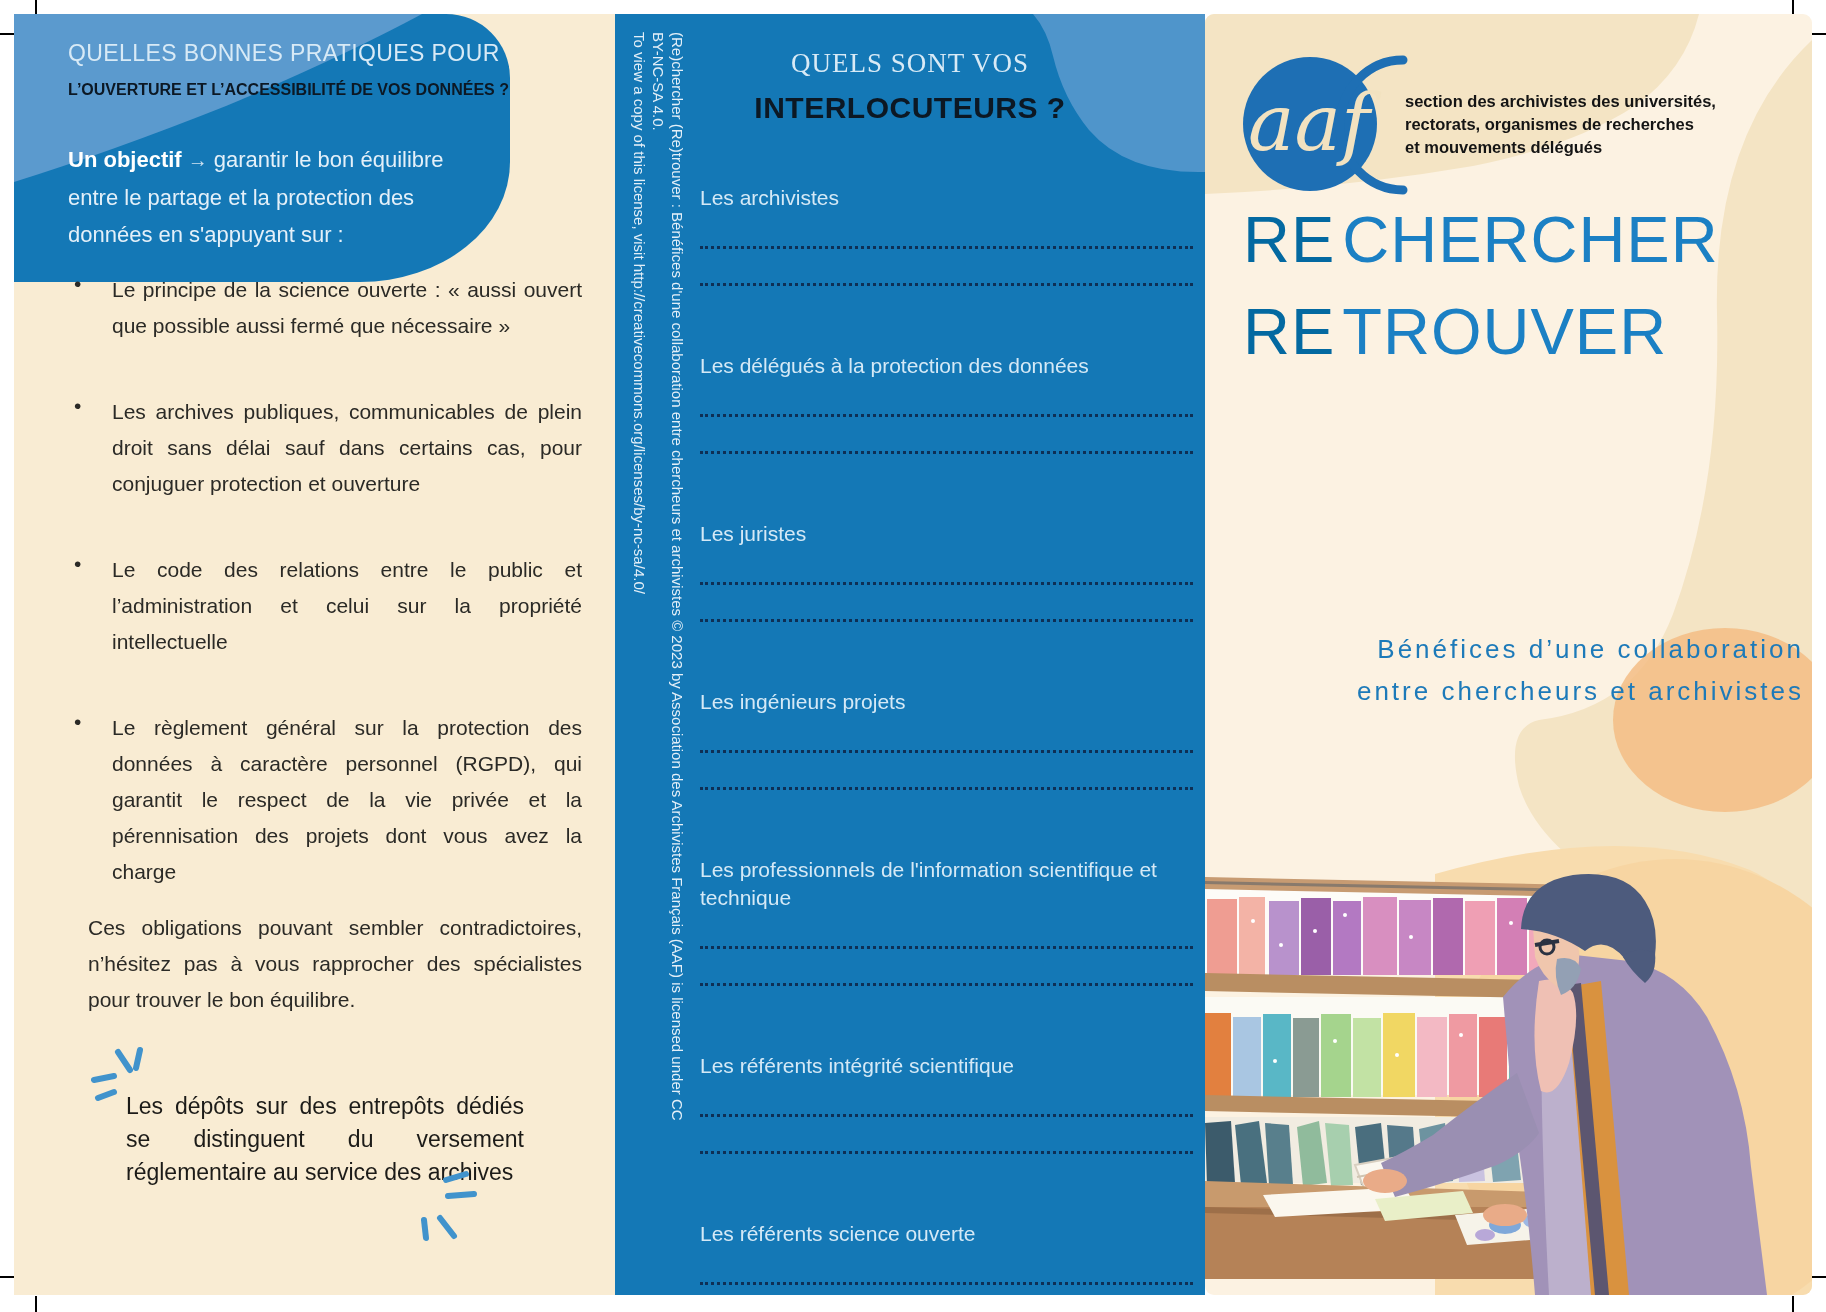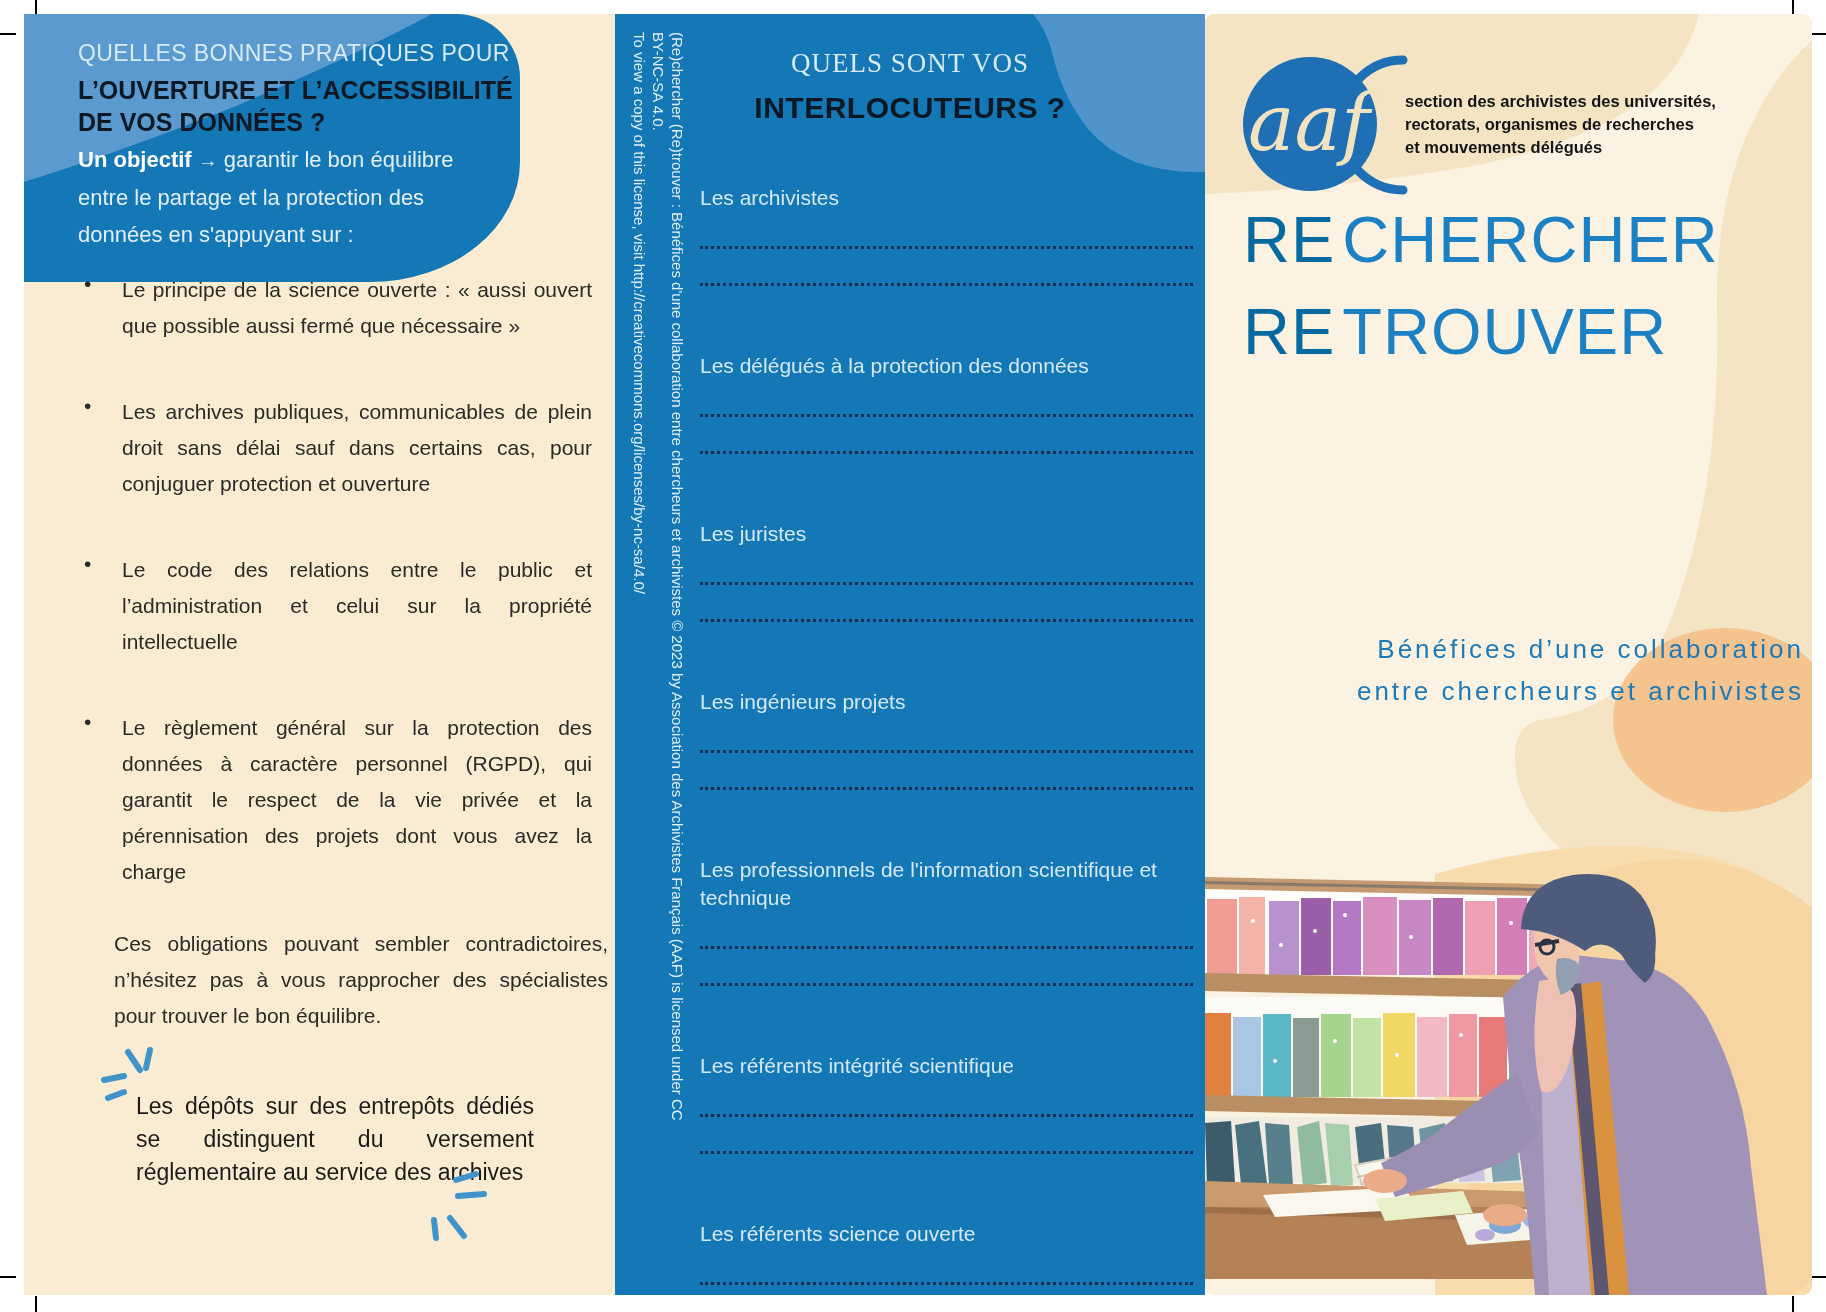--- a/index.html
+++ b/index.html
@@ -7,35 +7,35 @@
     --cream:#f9ecd3; --cream-right:#fcf2e2; --tan:#f4e4c4; --peach:#f8d9ab;
     --orange:#f2bd85; --accent:#1b80c4; --dotted:#0e2f55; --ink:#2b2a26;
     --sparkle:#4193cc; --logo-blue:#1e6fb4;
   }
   html,body{margin:0;padding:0;background:#fff;}
   .page{position:relative;width:1826px;height:1312px;background:#ffffff;overflow:hidden;
         font-family:"Liberation Sans","DejaVu Sans",sans-serif;}
   .crop{position:absolute;background:#000;}
   .panel{position:absolute;top:14px;height:1281px;}
   
-  .panel-left{left:24px;width:616px;background:var(--cream);}
+  .panel-left{left:14px;width:616px;background:var(--cream);}
   .blob{position:absolute;left:0;top:0;width:496px;height:268px;background:var(--blue);
         border-radius:0 64px 150px 0/0 64px 120px 0;overflow:hidden;}
   .blob svg{position:absolute;left:0;top:0;}
   .blob-kicker{position:absolute;left:54px;top:26px;font-size:23px;color:var(--pale);letter-spacing:.4px;}
-  .blob-title{position:absolute;left:54px;top:60px;width:442px;font-size:25px;font-weight:bold;
+  .blob-title{position:absolute;left:54px;top:60px;width:442px;font-size:16px;font-weight:bold;
               color:var(--navy);line-height:32px;}
   .objective{position:absolute;left:54px;top:127px;width:424px;font-size:22px;line-height:37px;color:#e4f0f9;}
   .objective b{color:#ffffff;}
   .objective .arrow{padding:0 6px;font-size:20px;color:#cfe3f2;}
   .bullets{position:absolute;left:60px;top:258px;width:508px;margin:0;padding:0;list-style:none;}
   .bullets li{display:flex;margin-bottom:50px;}
   .bullets .mark{width:38px;flex:0 0 38px;font-size:21px;color:var(--ink);}
   .bullets .btxt{flex:1;font-size:21px;line-height:36px;color:var(--ink);text-align:justify;}
-  .closing{position:absolute;left:74px;top:896px;width:494px;margin:16px;font-size:21px;line-height:36px;
+  .closing{position:absolute;left:74px;top:896px;width:494px;margin:0;font-size:21px;line-height:36px;
            color:var(--ink);text-align:justify;}
   .quote{position:absolute;left:112px;top:1076px;width:398px;font-size:23px;line-height:33px;
          color:#1c1b18;text-align:justify;}
   .sparkle{position:absolute;}
   .sparkle svg{display:block;}
   .sp-left{left:74px;top:1032px;}
   .sp-right{left:388px;top:1156px;}
   
   .panel-middle{left:615px;width:590px;background:var(--blue);overflow:hidden;}
   .mid-swoosh{position:absolute;right:0;top:0;}

